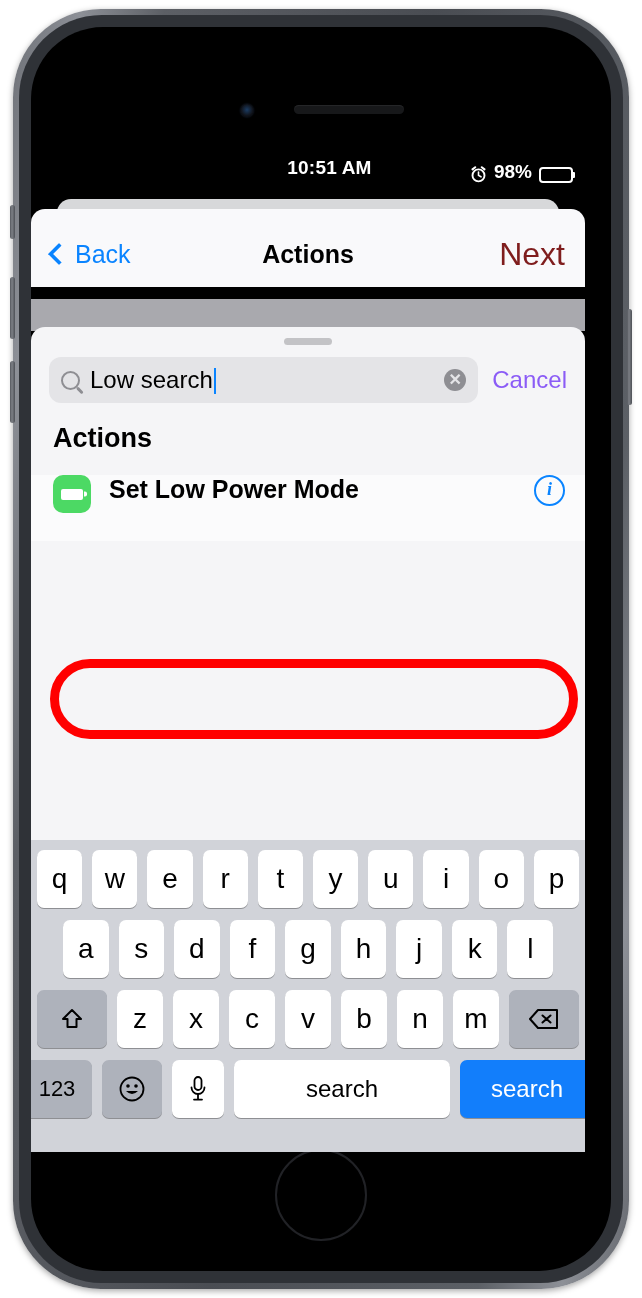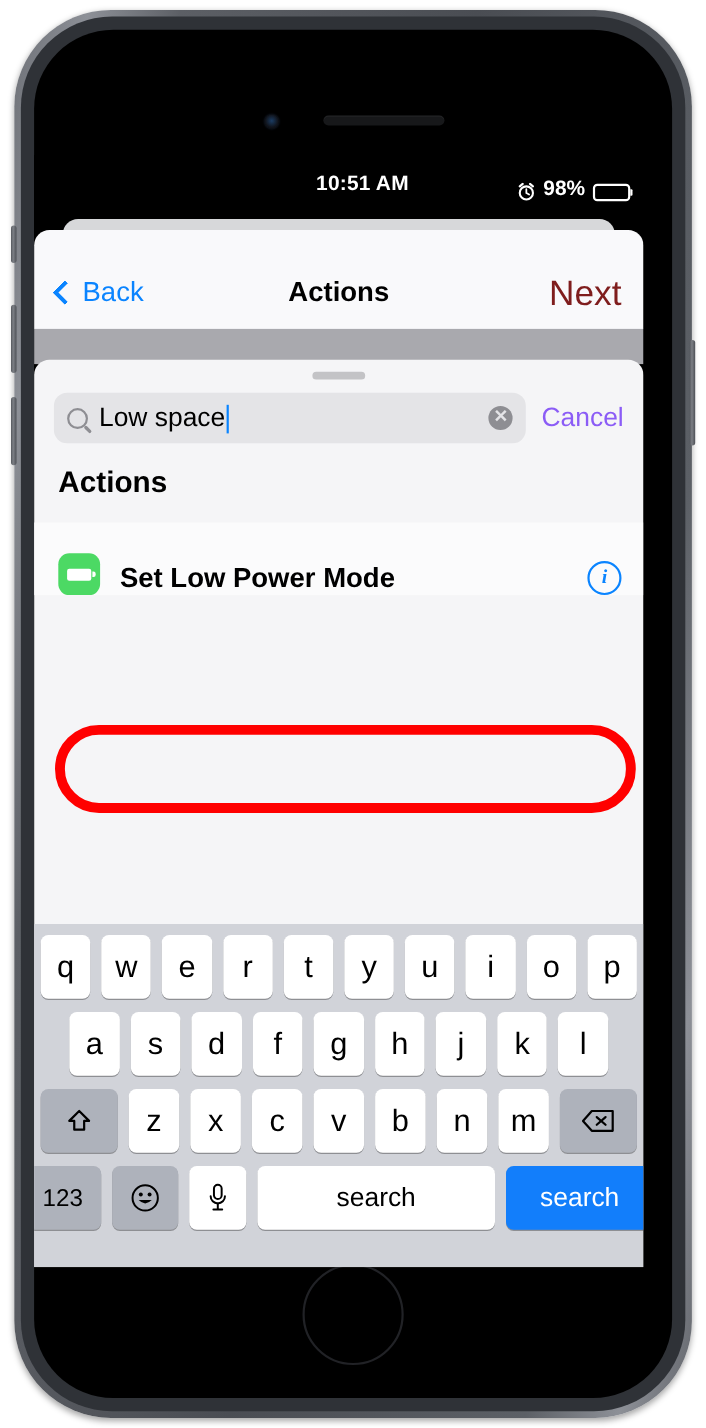--- a/index.html
+++ b/index.html
@@ -169,21 +169,21 @@
     background: #d7d8da;
     border-radius: 14px 14px 0 0;
   }
 
   
   .navcard {
     position: absolute;
     left: 0;
     top: 68px;
     width: 554px;
-    height: 90px;
+    height: 78px;
     background: #f9f9fb;
     border-radius: 14px 14px 0 0;
   }
   .navbar {
     position: absolute;
     left: 0; right: 0; bottom: 0;
     height: 66px;
     display: flex;
     align-items: center;
     justify-content: space-between;
@@ -334,21 +334,21 @@
   }
   .results {
     position: absolute;
     left: 0; right: 0;
     top: 148px;
     background: #fbfbfc;
   }
   .result-row {
     height: 66px;
     display: flex;
-    align-items: flex-end;
+    align-items: flex-start;
     padding: 0 20px 0 22px;
     box-sizing: border-box;
     background: #fbfbfc;
     cursor: pointer;
   }
   .app-icon {
     width: 38px; height: 38px;
     border-radius: 10px;
     background: #4cd964;
     display: flex; align-items: center; justify-content: center;
@@ -515,21 +515,21 @@
   </div>
 
   <div class="gray-strip"></div>
 
   <div class="sheet">
     <div class="grabber"></div>
 
     <div class="searchrow">
       <div class="searchfield">
         <span class="mag"></span>
-        <span class="search-text"><span>Low space</span><span class="caret"></span></span>
+        <span class="search-text"><span>Low search</span><span class="caret"></span></span>
         <span class="clear-btn">✕</span>
       </div>
       <div class="cancel-btn">Cancel</div>
     </div>
 
     <div class="section-head">Actions</div>
 
     <div class="results">
       <div class="result-row">
         <span class="app-icon">

